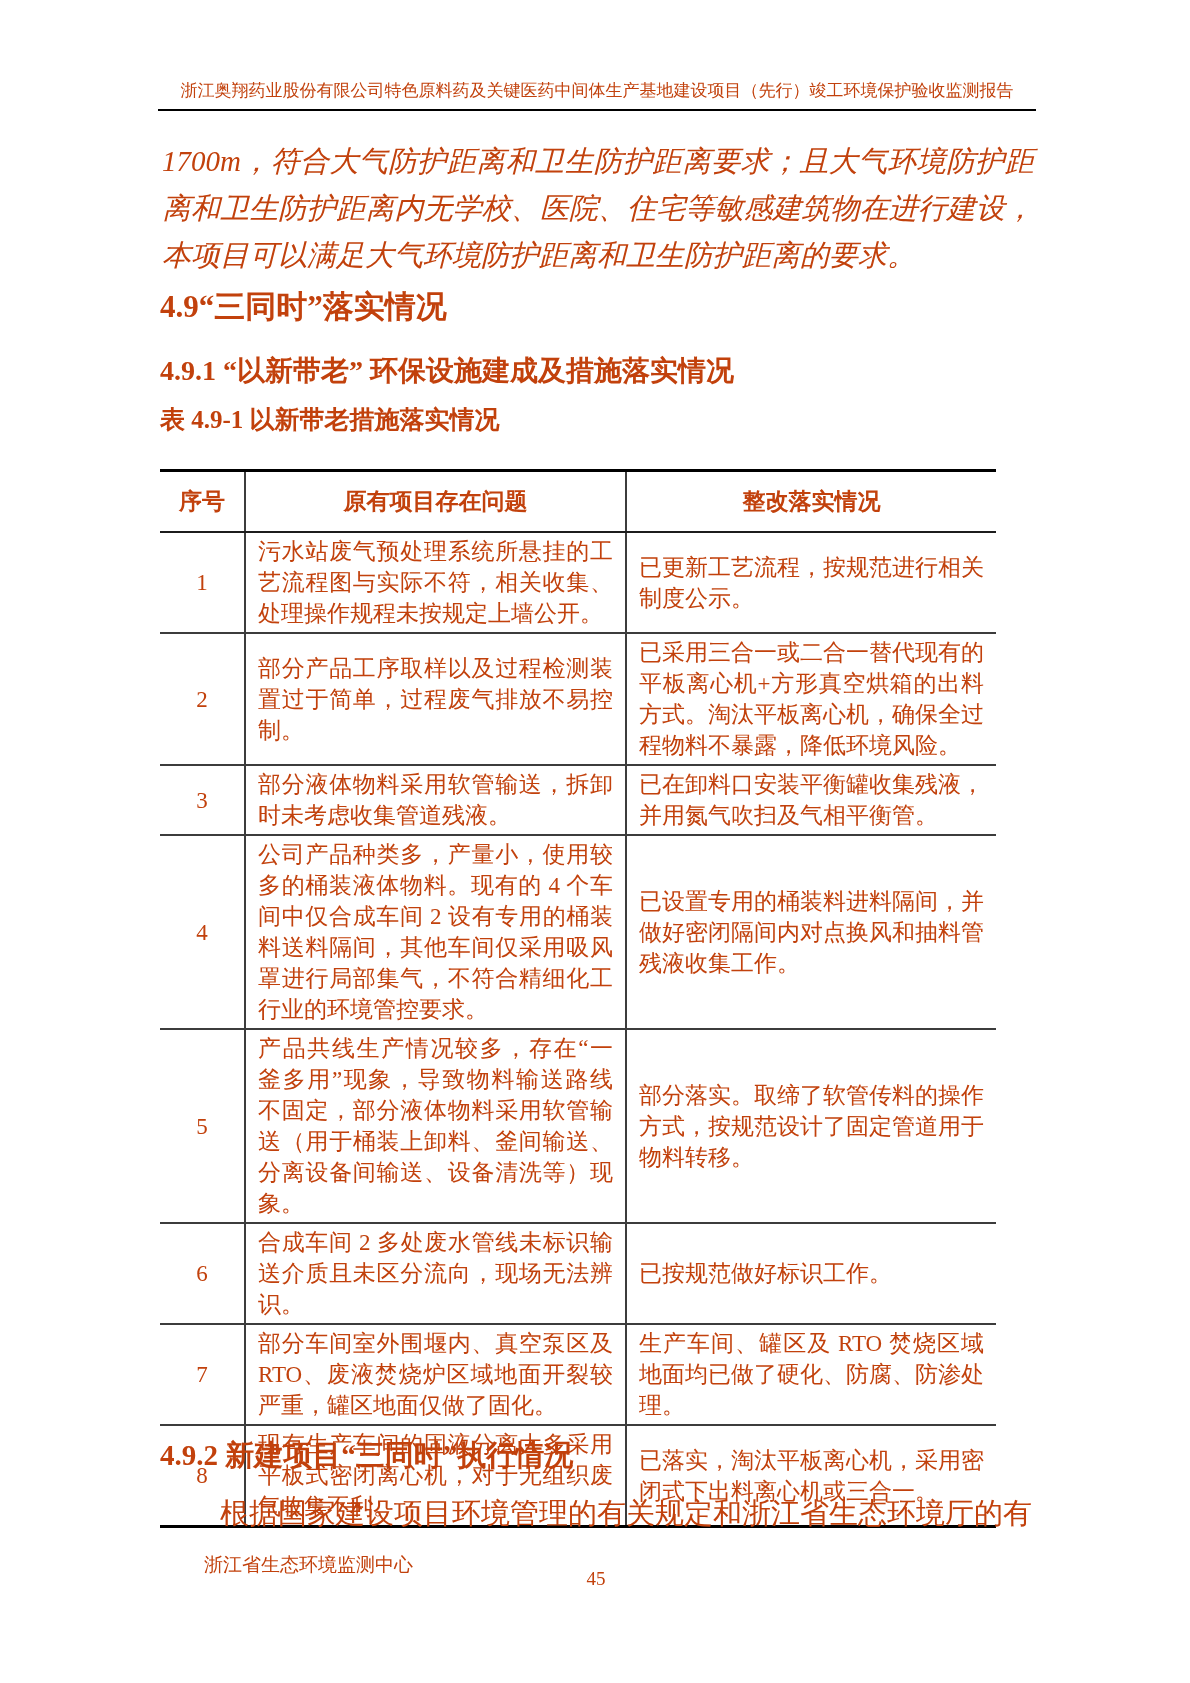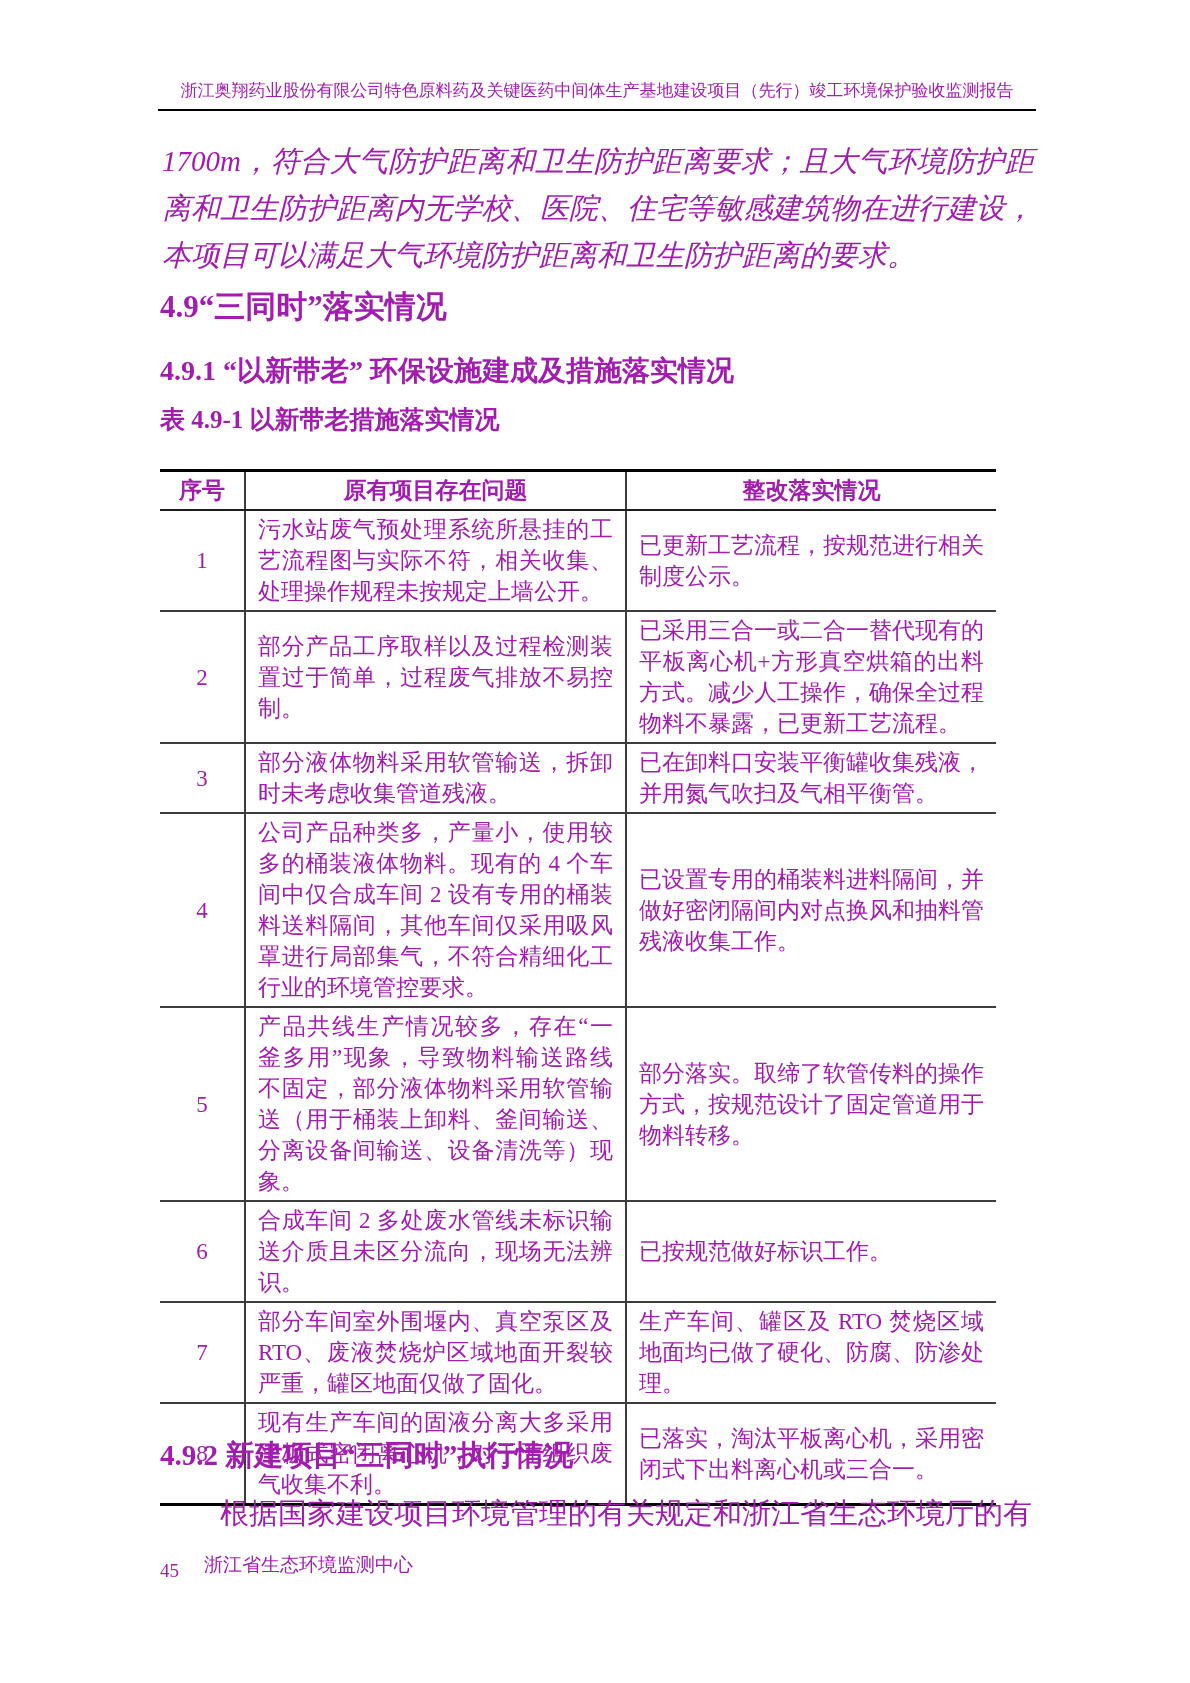--- a/index.html
+++ b/index.html
@@ -1,21 +1,21 @@
 <!DOCTYPE html>
 <html><head>
 <meta charset="utf-8">
 <style>
   html, body { margin: 0; padding: 0; background: #ffffff; }
   .page {
     position: relative;
     width: 1190px;
     height: 1683px;
     background: #ffffff;
-    color: #a21caf;
+    color: #c2410c;
     font-family: "Liberation Serif", "DejaVu Serif", serif;
     overflow: hidden;
   }
   .header {
     position: absolute;
     left: 158px; top: 78px;
     width: 878px;
     text-align: center;
     font-size: 17px;
     line-height: 25px;
@@ -55,40 +55,40 @@
     border-collapse: collapse;
     table-layout: fixed;
     font-size: 23px;
     line-height: 31px;
     border-top: 3px solid #000;
     border-bottom: 3px solid #000;
   }
   table.tbl th {
     font-weight: bold;
     text-align: center;
-    padding: 3px 4px;
+    padding: 14px 4px;
     border-bottom: 2px solid #1c1c1c;
   }
   table.tbl td {
     padding: 3px 12px;
     vertical-align: middle;
   }
   table.tbl tbody tr + tr td { border-top: 2px solid #3c3c3c; }
   .c-no   { width: 76px;  text-align: center; }
   .c-prob { width: 371px; margin-left: 48px; }
   .c-fix  { width: 361px; margin-top: 10px; }
   table.tbl .c-prob, table.tbl .c-fix { border-left: 2px solid #3c3c3c; }
   td.c-prob, td.c-fix { text-align: justify; }
   .footer {
     position: absolute; left: 160px; top: 1552px;
     width: 872px; height: 30px;
     font-size: 19px;
   }
   .f-org  { position: absolute; left: 44px; top: 0; }
-  .f-page { position: absolute; left: 0; top: 8px; width: 100%; text-align: left; }
+  .f-page { position: absolute; left: 0; top: 16px; width: 100%; text-align: center; }
 </style>
 </head>
 <body>
 
 <div class="page">
 
   <div class="header">
     <div>浙江奥翔药业股份有限公司特色原料药及关键医药中间体生产基地建设项目（先行）竣工环境保护验收监测报告</div>
   </div>
 
@@ -110,21 +110,21 @@
     </thead>
     <tbody id="tbody">
         <tr>
           <td class="c-no">1</td>
           <td class="c-prob">污水站废气预处理系统所悬挂的工艺流程图与实际不符，相关收集、处理操作规程未按规定上墙公开。</td>
           <td class="c-fix">已更新工艺流程，按规范进行相关制度公示。</td>
         </tr>
         <tr>
           <td class="c-no">2</td>
           <td class="c-prob">部分产品工序取样以及过程检测装置过于简单，过程废气排放不易控制。</td>
-          <td class="c-fix">已采用三合一或二合一替代现有的平板离心机+方形真空烘箱的出料方式。减少人工操作，确保全过程物料不暴露，已更新工艺流程。</td>
+          <td class="c-fix">已采用三合一或二合一替代现有的平板离心机+方形真空烘箱的出料方式。淘汰平板离心机，确保全过程物料不暴露，降低环境风险。</td>
         </tr>
         <tr>
           <td class="c-no">3</td>
           <td class="c-prob">部分液体物料采用软管输送，拆卸时未考虑收集管道残液。</td>
           <td class="c-fix">已在卸料口安装平衡罐收集残液，并用氮气吹扫及气相平衡管。</td>
         </tr>
         <tr>
           <td class="c-no">4</td>
           <td class="c-prob">公司产品种类多，产量小，使用较多的桶装液体物料。现有的 4 个车间中仅合成车间 2 设有专用的桶装料送料隔间，其他车间仅采用吸风罩进行局部集气，不符合精细化工行业的环境管控要求。</td>
           <td class="c-fix">已设置专用的桶装料进料隔间，并做好密闭隔间内对点换风和抽料管残液收集工作。</td>

